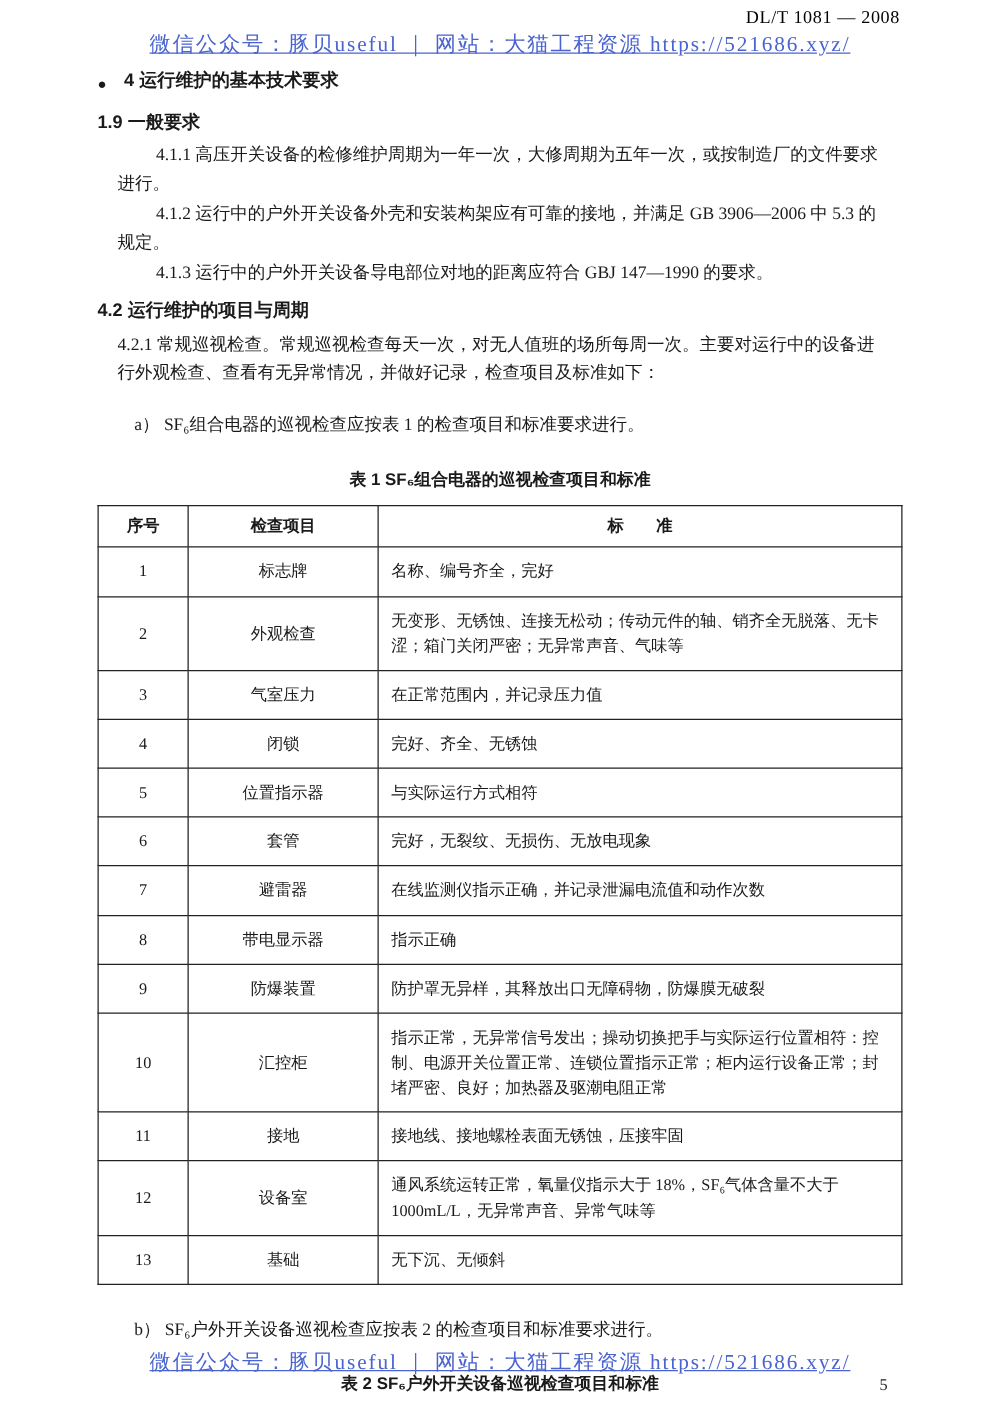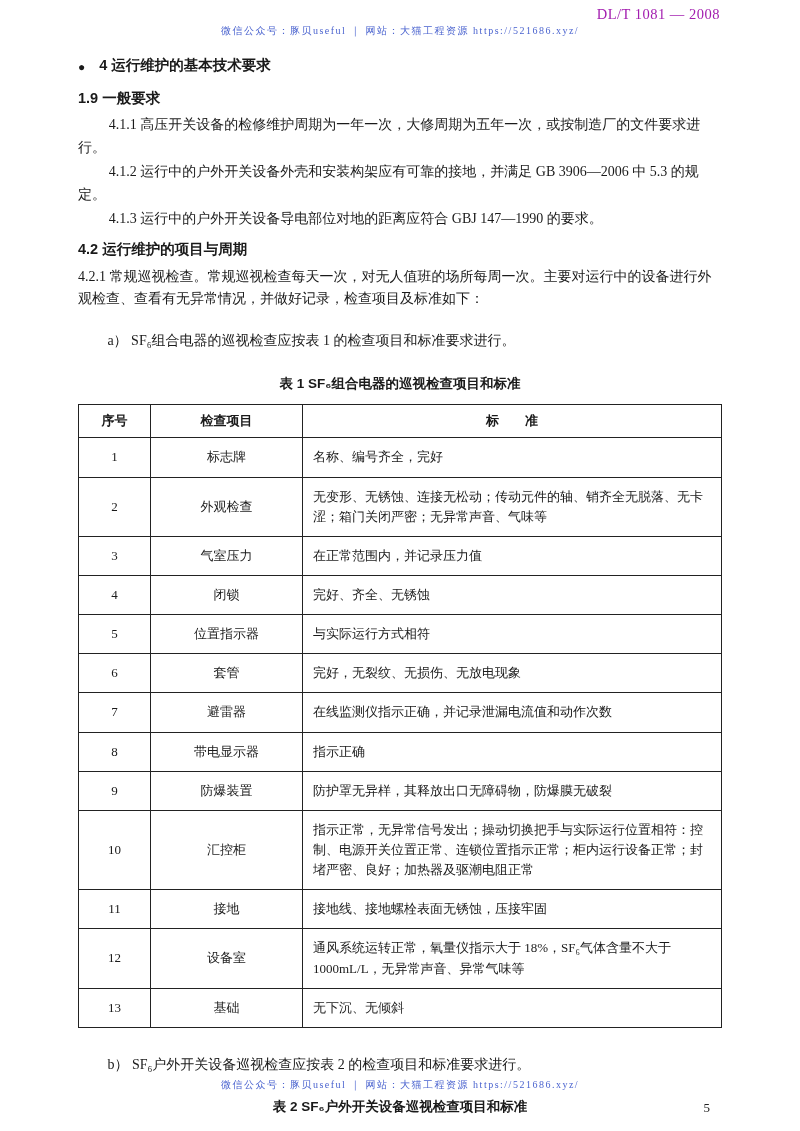--- a/index.html
+++ b/index.html
@@ -14,28 +14,29 @@
     margin: 0 auto;
     overflow: hidden;
   }
 
   .doc-num {
     position: absolute;
     top: 6px;
     right: 80px;
     font-size: 14.5px;
     letter-spacing: 0.5px;
-    color: #a21caf;
+    color: #000000;
   }
 
   .wm {
     color: #4a63cf;
-    font-size: 10px;
+    font-size: 17px;
     letter-spacing: 1.5px;
     font-family: "Liberation Serif", serif;
+    text-decoration: underline;
   }
   .wm-top { position: absolute; top: 24px; left: 0; width: 100%; text-align: center; }
   .wm-bottom { position: absolute; top: 1078px; left: 0; width: 100%; text-align: center; }
   .wm-link { color: #4a63cf; text-decoration: none; cursor: pointer; }
 
   .page-num {
     position: absolute;
     top: 1100px;
     right: 90px;
     font-size: 13px;
@@ -62,21 +63,21 @@
   }
   .bullet { font-size: 12px; line-height: 1; transform: translateY(1px); }
 
   .h-sub {
     font-family: "Liberation Sans", sans-serif;
     font-weight: bold;
     font-size: 14.5px;
     margin: 8px 0 4px 0;
   }
 
-  .para { margin: 2px 0; }
+  .para { margin: 2px 16px; }
   .ind { text-indent: 2.2em; }
   .item { padding-left: 2.1em; margin: 20px 0; }
 
   .tbl-caption {
     text-align: center;
     font-family: "Liberation Sans", sans-serif;
     font-weight: bold;
     font-size: 13.5px;
     margin: 16px 0 10px 0;
   }

